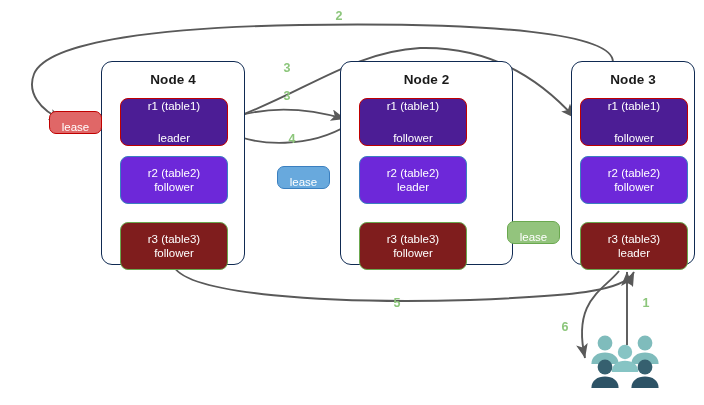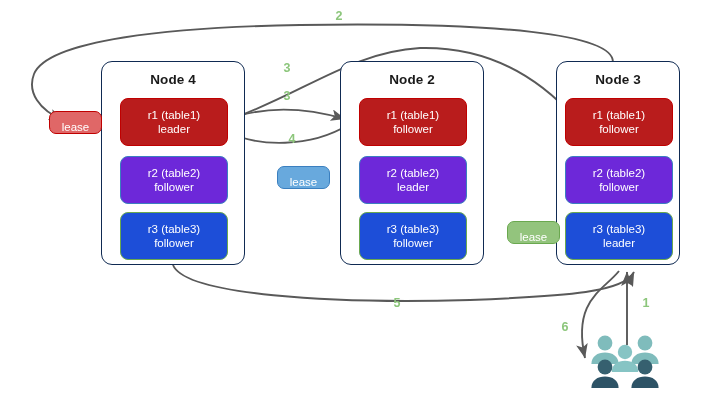--- a/index.html
+++ b/index.html
@@ -47,23 +47,23 @@
     display: flex;
     flex-direction: column;
     align-items: center;
     justify-content: center;
     color: #ffffff;
     font-size: 11.5px;
     line-height: 14px;
     text-align: center;
   }
   .replica .l1, .replica .l2 { display: block; }
-  .rep-red   { background: #b91c1c; border: 1.6px solid #c00000; }
+  .rep-red   { background: #4c1d95; border: 1.6px solid #c00000; justify-content: space-between; }
   .rep-blue  { background: #6d28d9; border: 1.6px solid #3a7fbf; }
-  .rep-green { background: #1d4ed8; border: 1.6px solid #6aa84f; }
+  .rep-green { background: #7f1d1d; border: 1.6px solid #6aa84f; margin-top: 10px; }
 
   .lease {
     position: absolute;
     box-sizing: border-box;
     border-radius: 7px;
     display: flex;
     align-items: flex-end;
     justify-content: center;
     color: #ffffff;
     font-size: 11.5px;
@@ -129,40 +129,40 @@
       <span class="l1">r2 (table2)</span>
       <span class="l2">follower</span>
     </div>
 
     <div class="replica rep-green" style="left:18px; top:150px; width:108px; height:48px;">
       <span class="l1">r3 (table3)</span>
       <span class="l2">follower</span>
     </div>
   </div>
 
-  <div class="node-box" style="left:340px; top:61px; width:144px; height:204px;">
+  <div class="node-box" style="left:340px; top:61px; width:173px; height:204px;">
     <div class="node-title" style="top:10px;">Node 2</div>
 
     <div class="replica rep-red" style="left:18px; top:36px; width:108px; height:48px;">
       <span class="l1">r1 (table1)</span>
       <span class="l2">follower</span>
     </div>
 
     <div class="replica rep-blue" style="left:18px; top:94px; width:108px; height:48px;">
       <span class="l1">r2 (table2)</span>
       <span class="l2">leader</span>
     </div>
 
     <div class="replica rep-green" style="left:18px; top:150px; width:108px; height:48px;">
       <span class="l1">r3 (table3)</span>
       <span class="l2">follower</span>
     </div>
   </div>
 
-  <div class="node-box" style="left:556px; top:61px; width:124px; height:204px;">
+  <div class="node-box" style="left:571px; top:61px; width:124px; height:204px;">
     <div class="node-title" style="top:10px;">Node 3</div>
 
     <div class="replica rep-red" style="left:8px; top:36px; width:108px; height:48px;">
       <span class="l1">r1 (table1)</span>
       <span class="l2">follower</span>
     </div>
 
     <div class="replica rep-blue" style="left:8px; top:94px; width:108px; height:48px;">
       <span class="l1">r2 (table2)</span>
       <span class="l2">follower</span>

